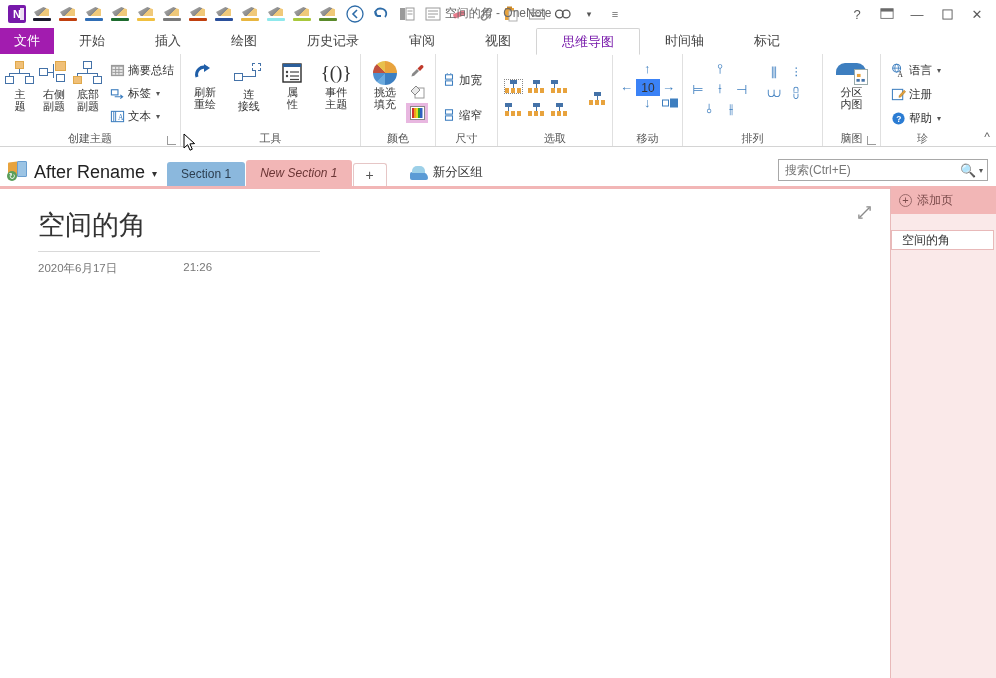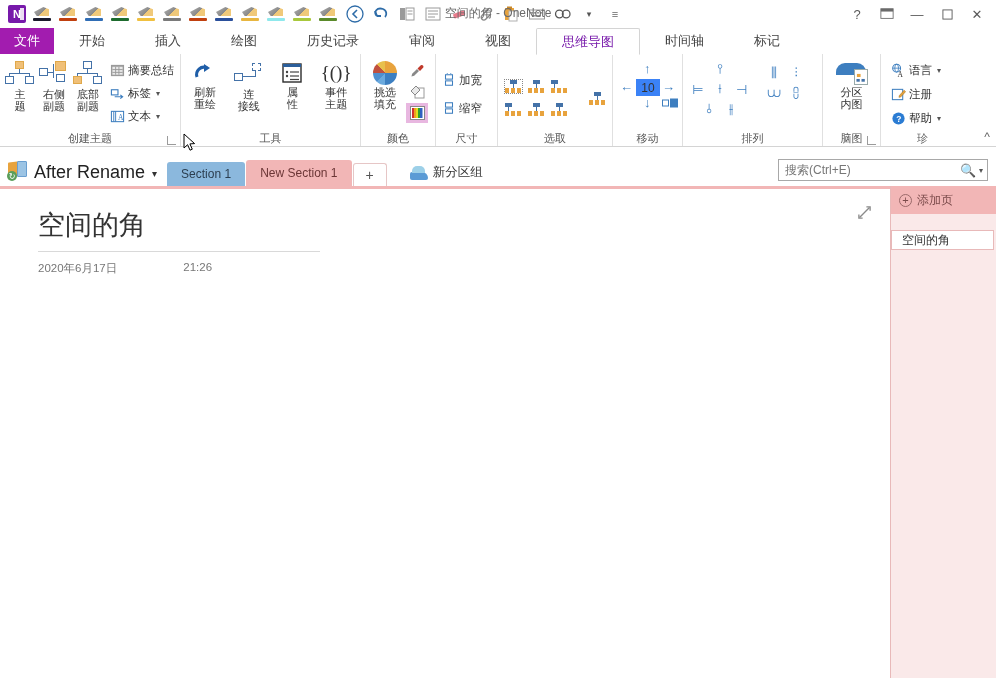--- a/index.html
+++ b/index.html
@@ -170,21 +170,21 @@
                    border-radius: 50%; background: #5a9e5a; color: #fff; font-size: 8px;
                    display: flex; align-items: center; justify-content: center; }
   .nb-name { font-size: 18px; color: #222; margin-bottom: 3px; }
   .nb-caret { font-size: 10px; color: #333; margin: 0 10px 7px 7px; }
 
   .sectab {
     height: 24px; padding: 0 14px; display: flex; align-items: center; font-size: 12px;
     border-radius: 3px 3px 0 0; margin-right: 1px; white-space: nowrap;
   }
   .sectab.s1 { background: #8bb8dd; color: #2b3e50; }
-  .sectab.s2 { background: #f2b6b6; color: #6b3636; height: 26px; }
+  .sectab.s2 { background: #f2b6b6; color: #6b3636; height: 26px; font-style: italic; }
   .sectab.add { background: #fff; color: #555; border: 1px solid #e6c6c6; border-bottom: none;
                 padding: 0 12px; font-size: 14px; height: 23px; }
   .secgroup { display: flex; align-items: center; gap: 5px; font-size: 12.5px;
               color: #333; margin: 0 0 5px 22px; }
   .sg-icon { width: 18px; height: 14px; position: relative; }
   .sg-icon .a { position: absolute; left: 0; bottom: 0; width: 18px; height: 8px;
                 background: #5b9bd5; border-radius: 2px 6px 2px 2px; }
   .sg-icon .b { position: absolute; left: 2px; top: 0px; width: 13px; height: 7px;
                 background: #9dd0e8; border-radius: 5px 5px 0 0; }
 
@@ -598,21 +598,21 @@
               <rect x="8" y="2" width="2" height="10" fill="#30a030"></rect>
               <rect x="10" y="2" width="2.5" height="10" fill="#3060c0"></rect>
             </svg>
         </div>
       </div>
     </div>
     <div class="glabel">颜色</div>
   </div>
 
   <div class="rgroup" style="width:62px">
-    <div class="body" style="flex-direction:column;gap:6px;padding-top:12px">
+    <div class="body" style="flex-direction:column;gap:13px;padding-top:12px">
       <div class="smallbtn">
         <svg width="14" height="14" viewBox="0 0 16 16">
             <rect x="4" y="2" width="8" height="5" fill="none" stroke="#3d7ebf" stroke-width="1.2"></rect>
             <rect x="4" y="9" width="8" height="5" fill="none" stroke="#3d7ebf" stroke-width="1.2"></rect>
             <path d="M6 1 L6 -1 M10 1 L10 -1" stroke="#3d7ebf"></path>
           </svg>
         <span>加宽</span>
       </div>
       <div class="smallbtn">
         <svg width="14" height="14" viewBox="0 0 16 16">

